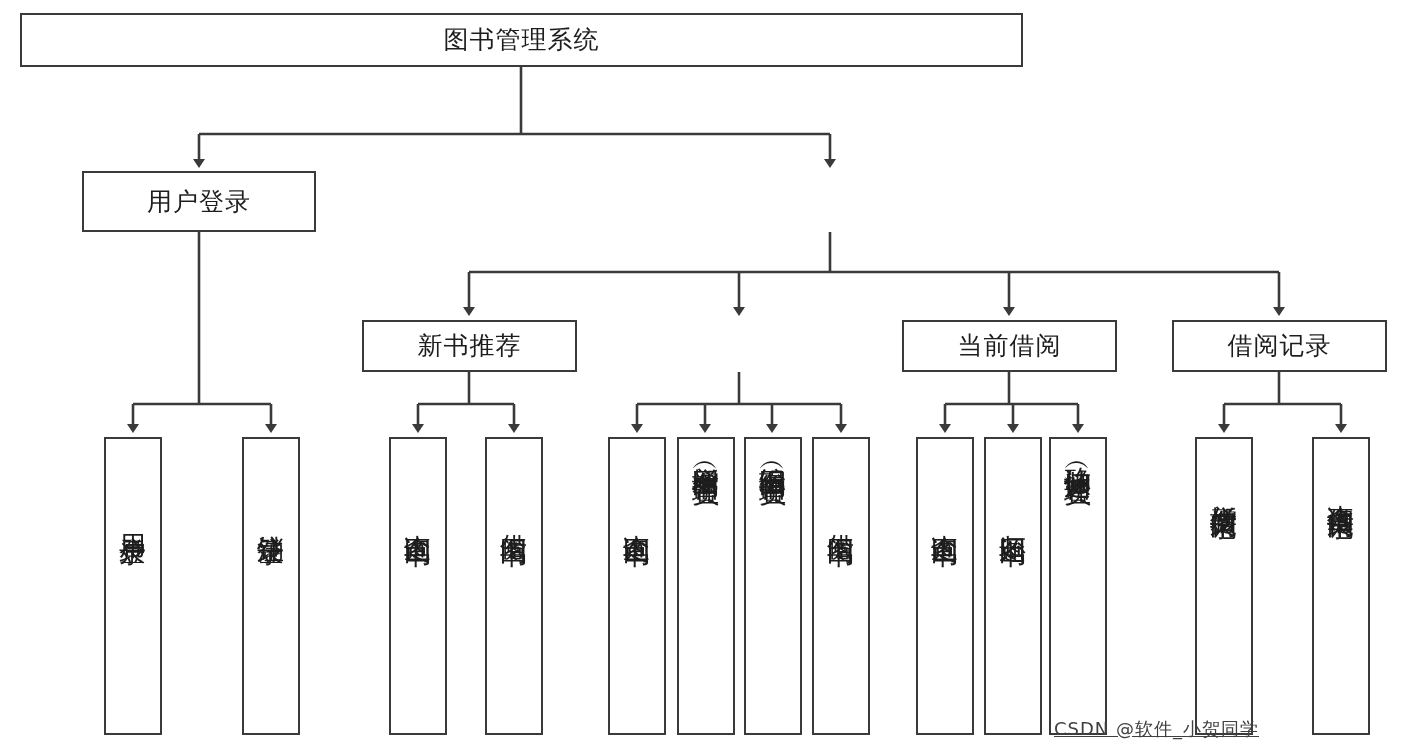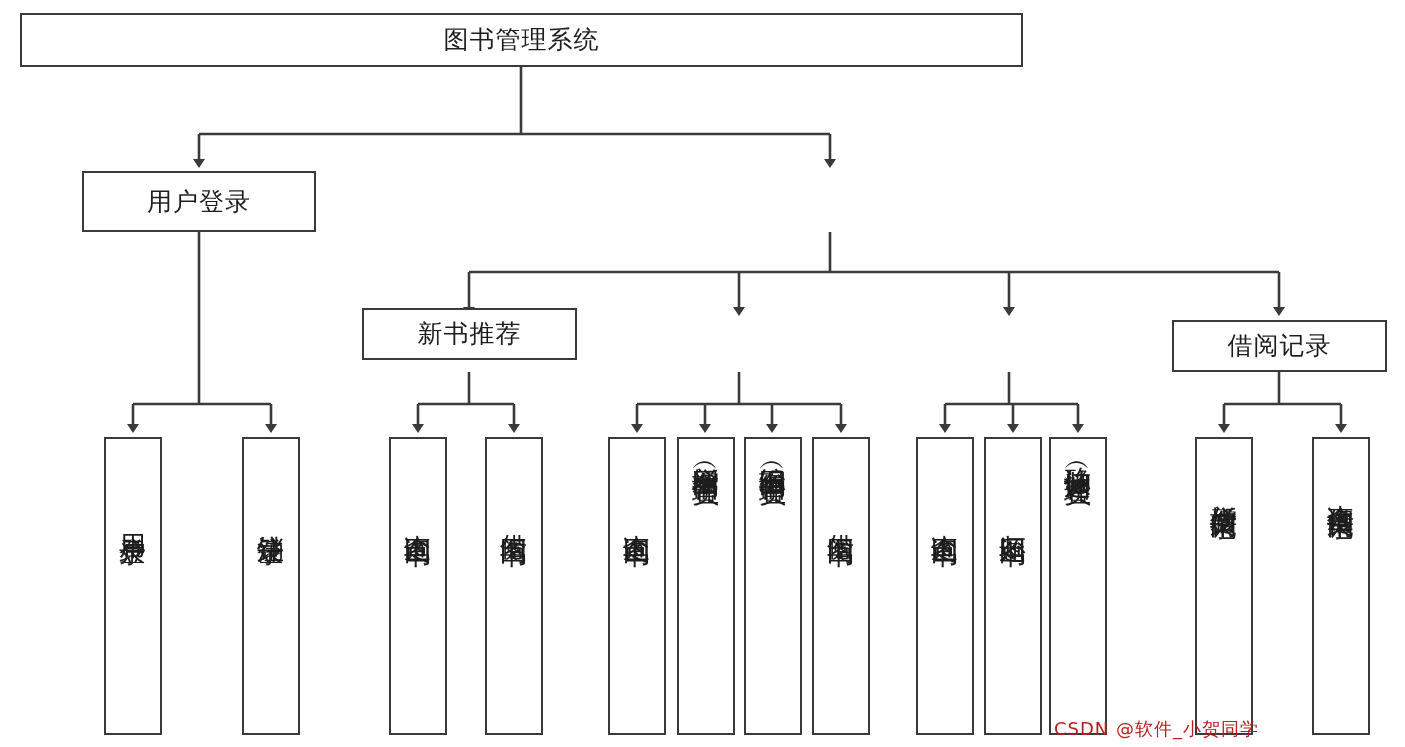--- a/index.html
+++ b/index.html
@@ -48,23 +48,24 @@
     line-height:1.08;
     letter-spacing:2px;
     color:#1d1d1d;
     white-space:nowrap;
   }
 
   .watermark{
     position:absolute;
     right:8px;bottom:6px;
     font-size:18px;
-    color:#b91c1c;
+    color:#404040;
     white-space:nowrap;
     letter-spacing:1px;
+    text-decoration:underline;
   }
 </style>
 </head>
 <body>
 
 <div id="canvas">
 
   <svg id="edges" viewBox="0 0 1405 747" xmlns="http://www.w3.org/2000/svg">
     <defs>
       <marker id="arw" markerWidth="10" markerHeight="12" refX="1" refY="6" orient="auto" markerUnits="userSpaceOnUse">
@@ -116,22 +117,25 @@
   </svg>
 
   <div class="node node-h root" style="left:20px;top:13px;width:1003px;height:54px;">
     <span>图书管理系统</span>
   </div>
 
   <div class="node node-h" style="left:82px;top:171px;width:234px;height:61px;">
     <span>用户登录</span>
   </div>
 
-  <div class="node node-h" style="left:362px;top:308px;width:215px;height:52px;">
+  <div class="node node-h" style="left:362px;top:320px;width:215px;height:52px;">
     <span>新书推荐</span>
+  </div>
+  <div class="node node-h" style="left:902px;top:320px;width:215px;height:52px;">
+    <span>当前借阅</span>
   </div>
   <div class="node node-h" style="left:1172px;top:320px;width:215px;height:52px;">
     <span>借阅记录</span>
   </div>
 
   <div class="leaf" style="left:104px;top:437px;width:58px;height:298px;">
     <span class="vtext" style="margin-top:74px;">用户登录</span>
   </div>
   <div class="leaf" style="left:242px;top:437px;width:58px;height:298px;">
     <span class="vtext" style="margin-top:74px;">注销登录</span>

